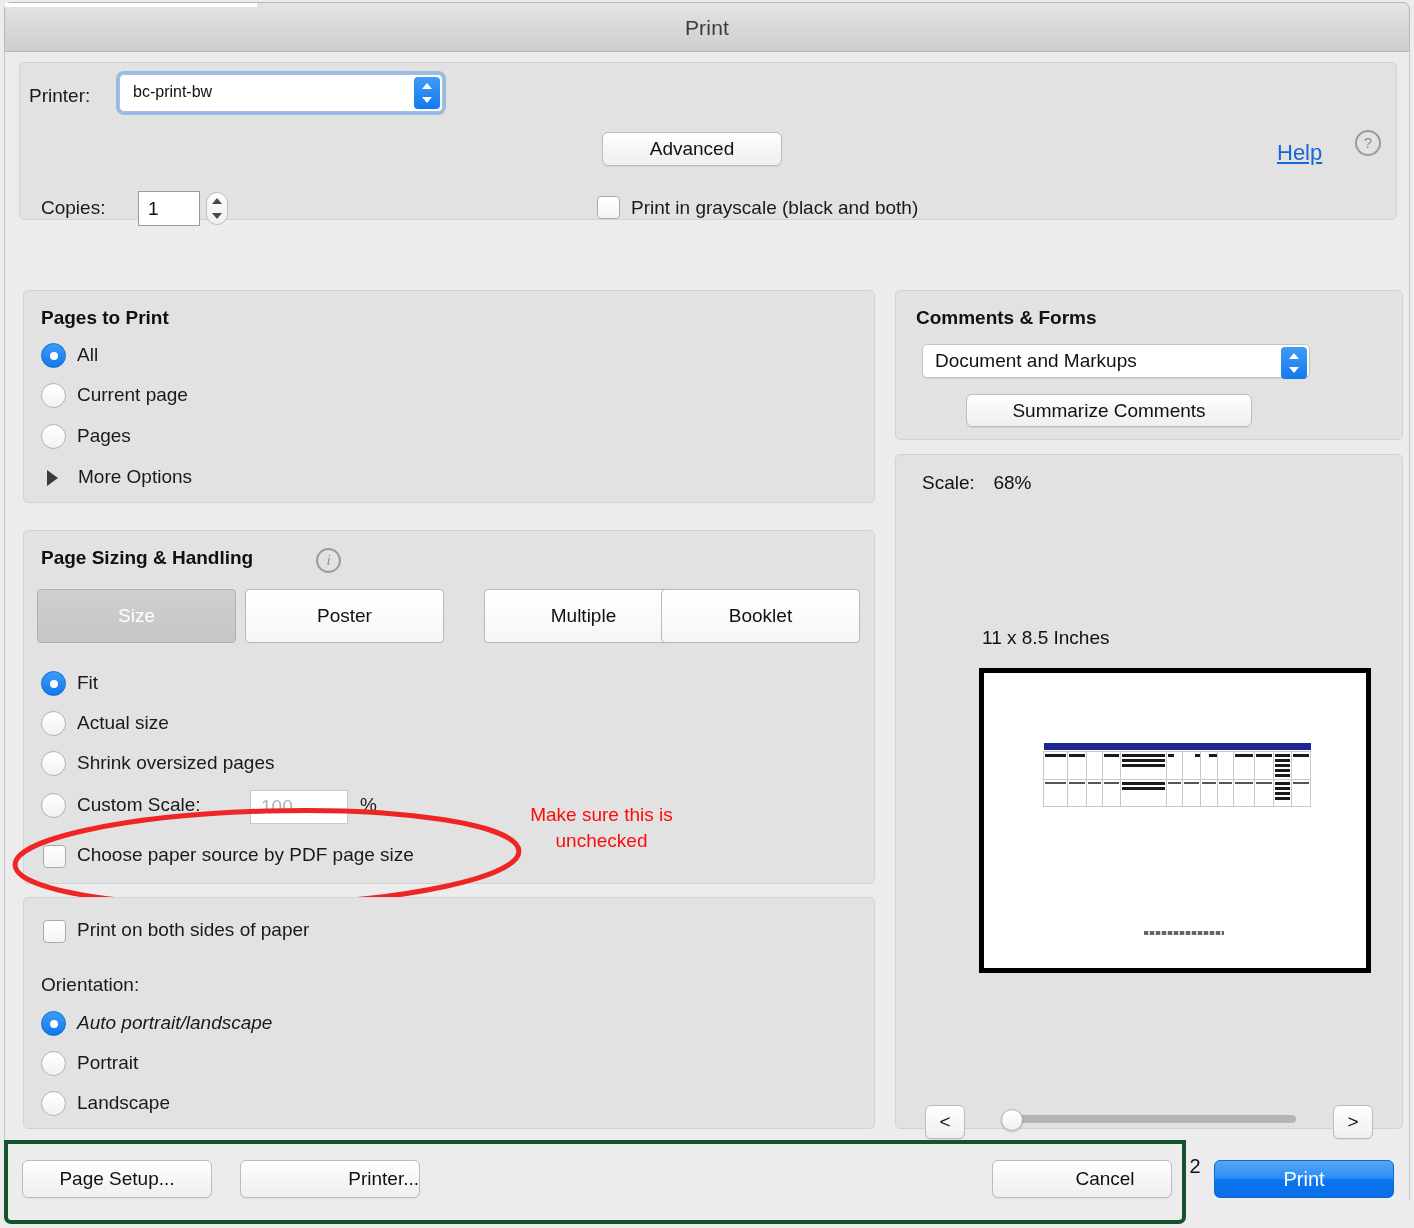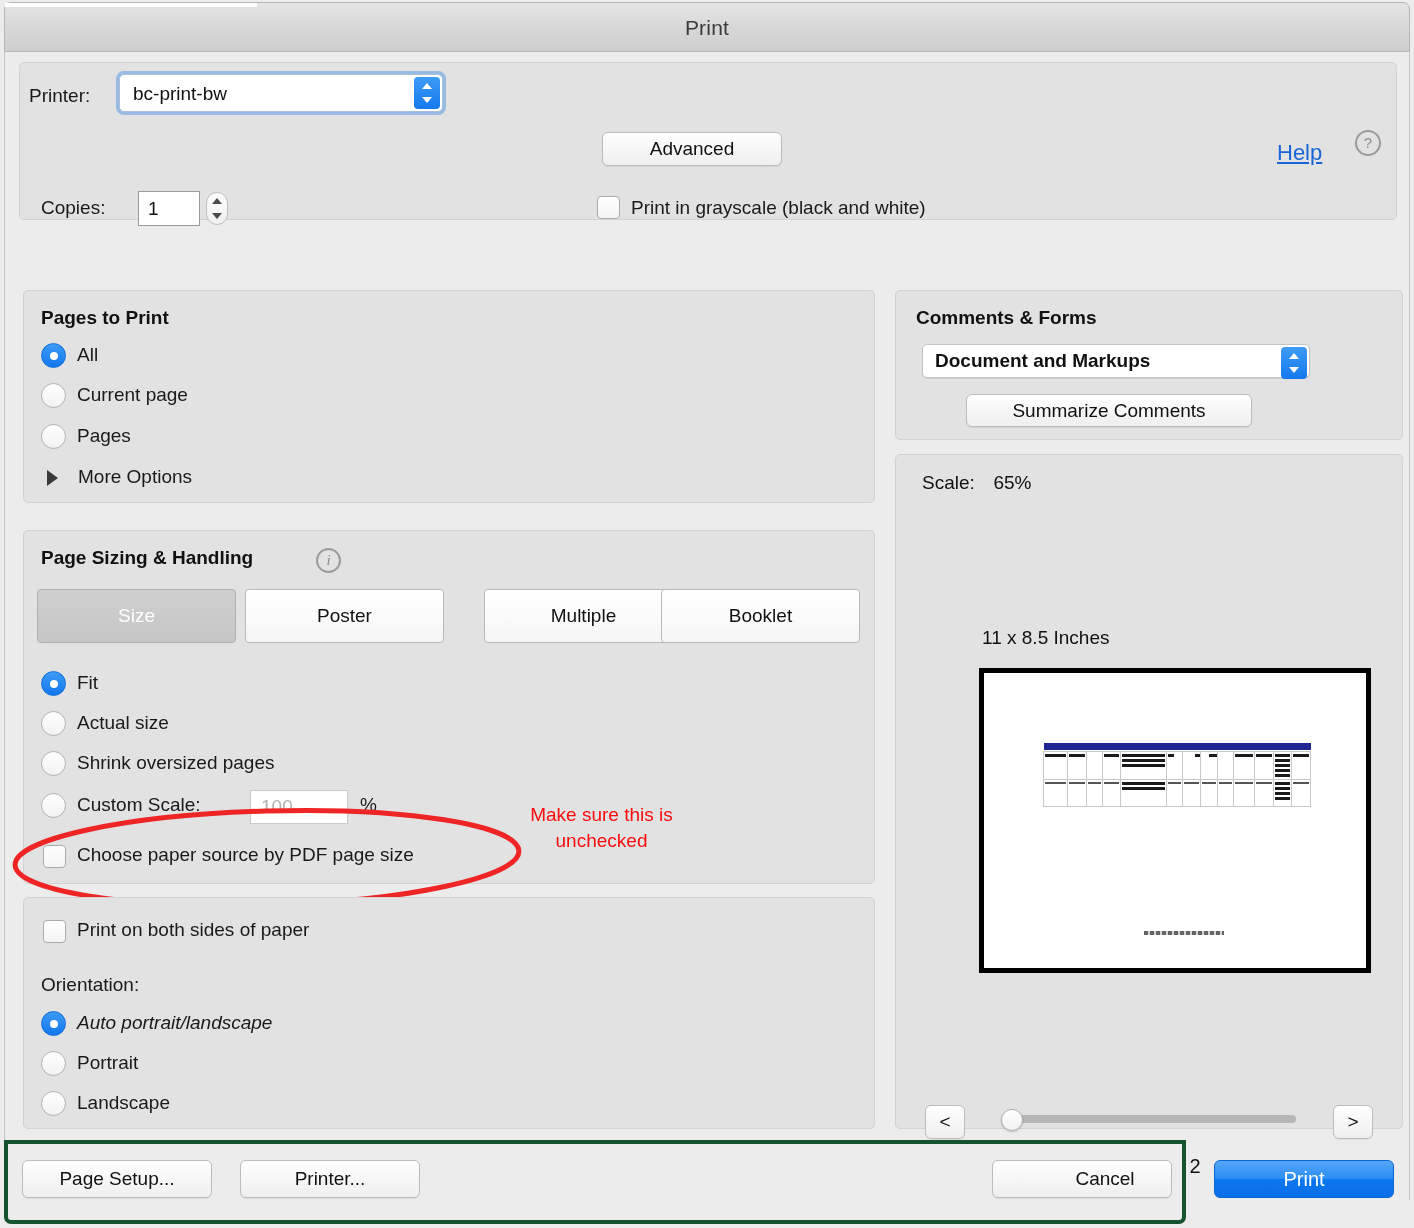--- a/index.html
+++ b/index.html
@@ -75,21 +75,21 @@
     position: absolute; left: 114px; top: 22px;
     width: 324px; height: 38px;
     background: #ffffff;
     border: 1px solid #a7bfd8;
     border-radius: 5px;
     box-shadow: 0 0 0 3px rgba(90,155,225,0.55);
     box-sizing: border-box;
   }
   .printer-select .val {
     position: absolute; left: 13px; top: 8px;
-    font-size: 19px; color: #111;
+    font-size: 16px; color: #111;
   }
   .stepper-blue {
     position: absolute; right: 2px; top: 2px;
     width: 26px; height: 32px;
     background: linear-gradient(to bottom, #3e9bf5 0%, #1379ee 100%);
     border-radius: 4px;
     box-sizing: border-box;
   }
   .stepper-blue .ar-up, .stepper-blue .ar-dn {
     position: absolute; left: 50%;
@@ -309,21 +309,21 @@
     position: absolute; left: 917px; top: 292px;
     width: 388px; height: 34px;
     background: #ffffff;
     border: 1px solid #c3c3c3;
     border-radius: 5px;
     box-sizing: border-box;
     box-shadow: 0 1px 1px rgba(0,0,0,0.08);
   }
   .cf-select .val {
     position: absolute; left: 12px; top: 5px;
-    font-size: 19px; color: #111; font-weight: bold;
+    font-size: 19px; color: #111;
   }
   .btn-summarize {
     position: absolute; left: 919px; top: 342px;
     width: 286px; height: 33px;
     line-height: 31px;
     margin-left: 42px;
   }
   .scale-label {
     position: absolute; left: 917px; top: 420px;
     font-size: 19px; color: #111;
@@ -479,21 +479,21 @@
     <div class="copies-field">
       <span class="val">1</span>
     </div>
     <div class="copies-stepper">
       <i class="ar-up"></i>
         <i class="ar-dn"></i>
     </div>
 
     <div class="grayscale-row">
       <span class="checkbox" style="left:0; top:0;"></span>
-      <span class="opt-label" style="left:34px; top:1px;">Print in grayscale (black and white)</span>
+      <span class="opt-label" style="left:34px; top:1px;">Print in grayscale (black and both)</span>
     </div>
 
     <a class="help-link">Help</a>
     <div class="help-icon">?</div>
 
     <div class="panel" style="left:18px; top:238px; width:852px; height:213px;"></div>
     <div class="panel-title" style="left:36px; top:255px;">Pages to Print</div>
 
     <div>
       <span class="radio on" style="left:36px; top:291px;"></span>
@@ -583,21 +583,21 @@
         <i class="ar-up"></i>
           <i class="ar-dn"></i>
       </span>
     </div>
     <div class="btn btn-summarize">Summarize Comments</div>
 
     <div class="panel" style="left:890px; top:402px; width:508px; height:675px;"></div>
     <div class="scale-label">
       <span>Scale:</span>
       <span style="display:inline-block;width:8px"></span>
-      <span>65%</span>
+      <span>68%</span>
     </div>
     <div class="paper-size-label">11 x 8.5 Inches</div>
 
     <div class="preview-frame">
       <div class="preview-page">
         <table class="mini-table">
           <colgroup>
             <col style="width:9%">
               <col style="width:7%">
               <col style="width:6%">
@@ -751,18 +751,18 @@
     <div class="btn nav-btn" style="left:920px; top:1053px;">&lt;</div>
     <div class="slider-track"></div>
     <div class="slider-thumb"></div>
     <div class="btn nav-btn" style="left:1328px; top:1053px;">&gt;</div>
     <div class="page-count">Page 1 of 2</div>
 
   </div>
 
   <div class="footer">
     <div class="btn btn-footer" style="left:14px; top:16px; width:190px;">Page Setup...</div>
-    <div class="btn btn-footer" style="left:232px; top:16px; width:180px;">Printer...</div>
+    <div class="btn btn-footer" style="left:232px; top:16px; width:180px;text-align:right;">Printer...</div>
     <div class="btn btn-footer" style="left:984px; top:16px; width:180px;padding-left:46px;">Cancel</div>
     <div class="btn-print">Print</div>
   </div>
 
 </div>
 
 </body></html>

